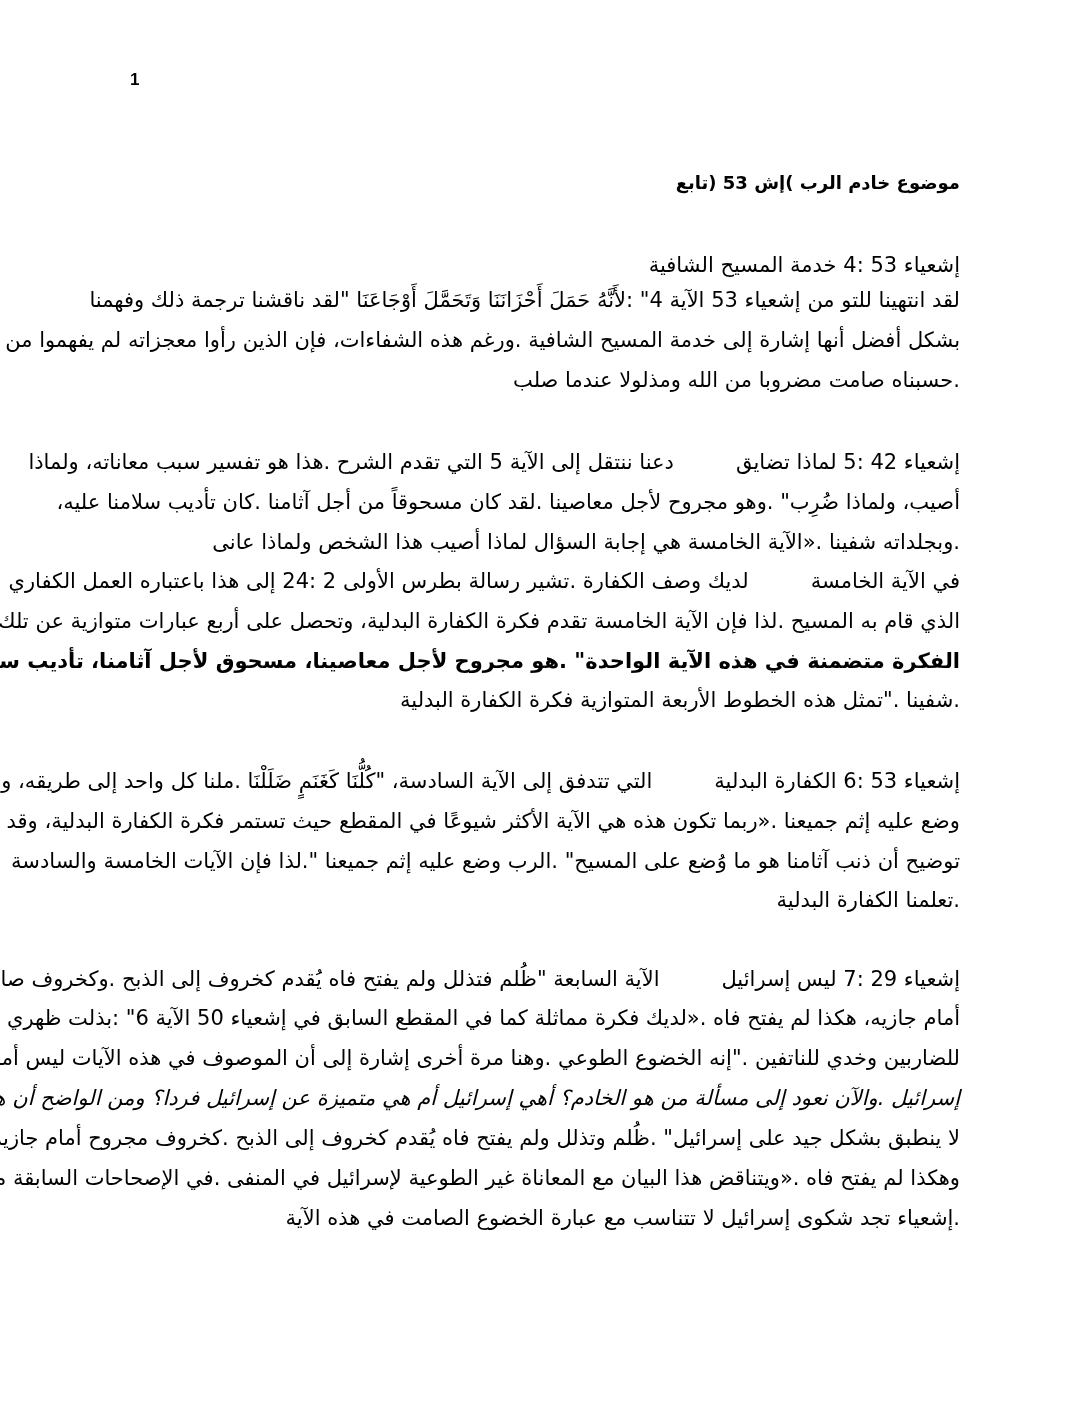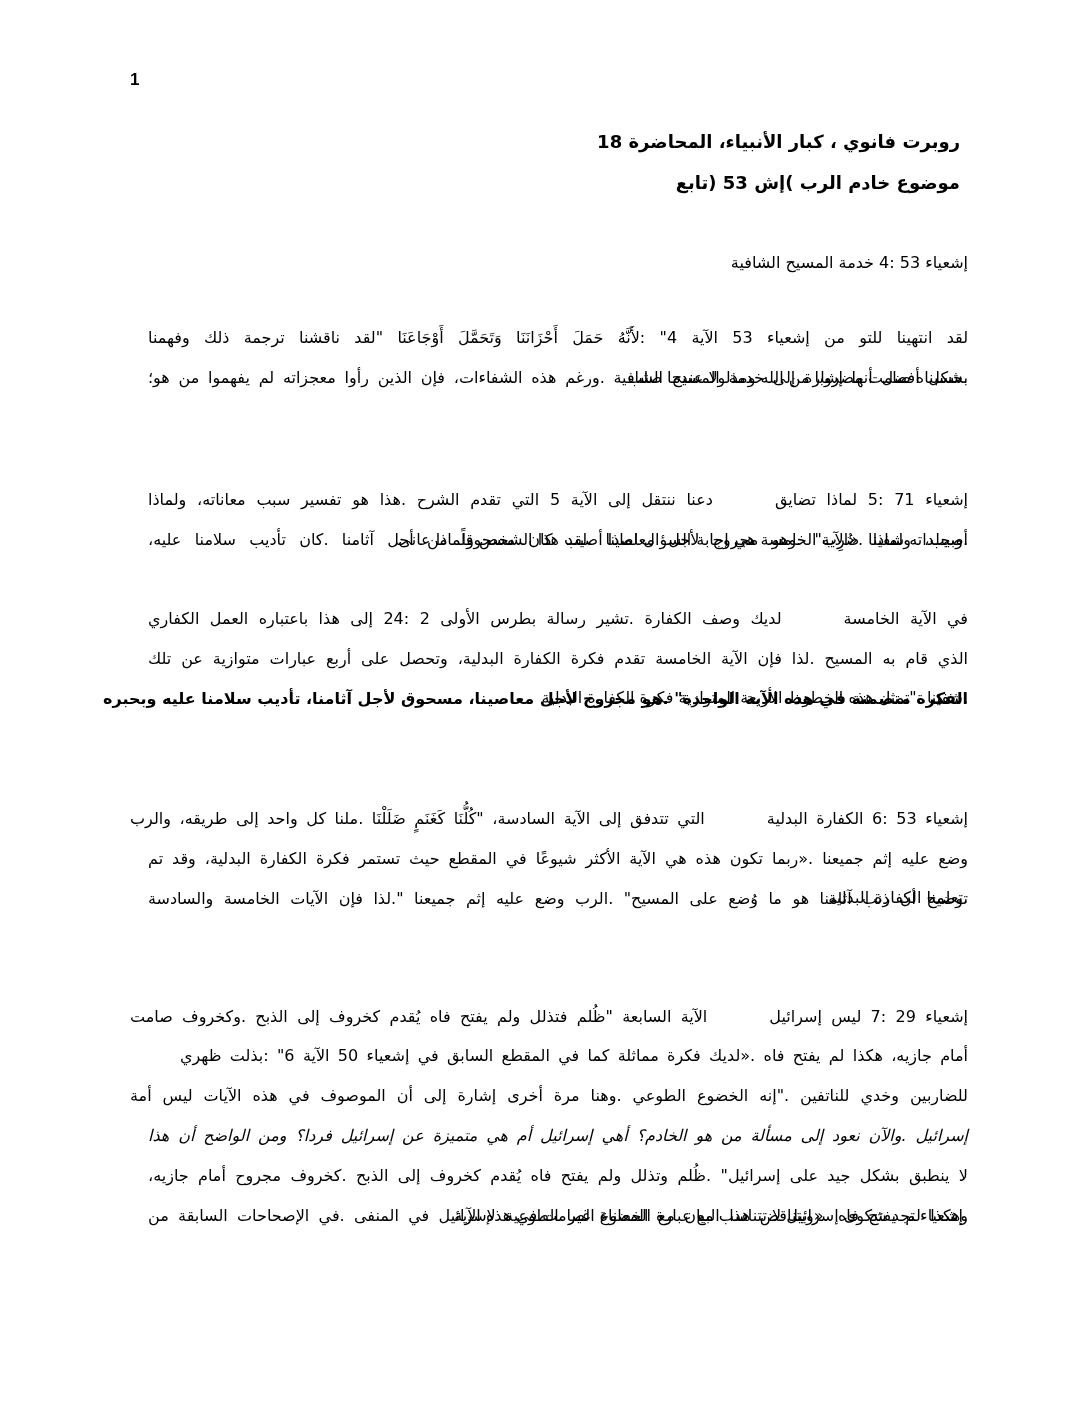--- a/index.html
+++ b/index.html
@@ -3,46 +3,45 @@
 <meta charset="utf-8">
 <style>
   html, body { margin: 0; padding: 0; background: #ffffff; }
   body { width: 1088px; height: 1408px; position: relative; overflow: hidden; }
   .page { position: absolute; left: 0; top: 0; width: 1088px; height: 1408px; background: #fff; }
   .page-num {
     position: absolute; left: 130px; top: 70px;
     font-family: "Liberation Sans", sans-serif; font-weight: bold; font-size: 17px; color: #000;
   }
   .line {
-    position: absolute; right: 120px; direction: rtl; text-align: right; white-space: nowrap;
-    font-family: "DejaVu Sans", sans-serif; font-size: 16px; color: #000; line-height: 1;
+    position: absolute; right: 128px; direction: rtl; text-align: right; white-space: nowrap;
+    font-family: "DejaVu Sans", sans-serif; font-size: 21px; color: #000; line-height: 1;
   }
   .title { font-weight: bold; font-size: 18px; right: 128px; }
-  .full { left: 148px; text-align: justify; text-align-last: justify; margin-top: 40px; }
+  .full { left: 148px; text-align: justify; text-align-last: justify; }
   .gap { display: inline-block; width: 62px; }
 </style>
 </head>
 <body>
 
 <div class="page">
   <div class="page-num">1</div>
 
-  <div class="line title" style="top:133px;">روبرت فانوي ، كبار الأنبياء، المحاضرة 18</div>
   <div class="line title" style="top:174px;">موضوع خادم الرب )إش 53 (تابع</div>
 
   <div>
     <div class="line" style="top:255px;">إشعياء 53 :4 خدمة المسيح الشافية</div>
     <div class="line full" style="top:290px;">لقد انتهينا للتو من إشعياء 53 الآية 4" :لأَنَّهُ حَمَلَ أَحْزَانَنَا وَتَحَمَّلَ أَوْجَاعَنَا "لقد ناقشنا ترجمة ذلك وفهمنا</div>
     <div class="line full" style="top:330px;">بشكل أفضل أنها إشارة إلى خدمة المسيح الشافية .ورغم هذه الشفاءات، فإن الذين رأوا معجزاته لم يفهموا من هو؛</div>
     <div class="line" style="top:370px;">.حسبناه صامت مضروبا من الله ومذلولا عندما صلب</div>
   </div>
 
   <div>
     <div class="line full" style="top:452px;">
-      <span>إشعياء 71 :5 لماذا تضايق</span><span class="gap"></span><span>دعنا ننتقل إلى الآية 5 التي تقدم الشرح .هذا هو تفسير سبب معاناته، ولماذا</span>
+      <span>إشعياء 42 :5 لماذا تضايق</span><span class="gap"></span><span>دعنا ننتقل إلى الآية 5 التي تقدم الشرح .هذا هو تفسير سبب معاناته، ولماذا</span>
     </div>
     <div class="line full" style="top:492px;">أصيب، ولماذا ضُرِب" .وهو مجروح لأجل معاصينا .لقد كان مسحوقاً من أجل آثامنا .كان تأديب سلامنا عليه،</div>
     <div class="line" style="top:532px;">.وبجلداته شفينا .«الآية الخامسة هي إجابة السؤال لماذا أصيب هذا الشخص ولماذا عانى</div>
   </div>
 
   <div>
     <div class="line full" style="top:571px;">
       <span>في الآية الخامسة</span><span class="gap"></span><span>لديك وصف الكفارة .تشير رسالة بطرس الأولى 2 :24 إلى هذا باعتباره العمل الكفاري</span>
     </div>
     <div class="line full" style="top:611px;">الذي قام به المسيح .لذا فإن الآية الخامسة تقدم فكرة الكفارة البدلية، وتحصل على أربع عبارات متوازية عن تلك</div>

